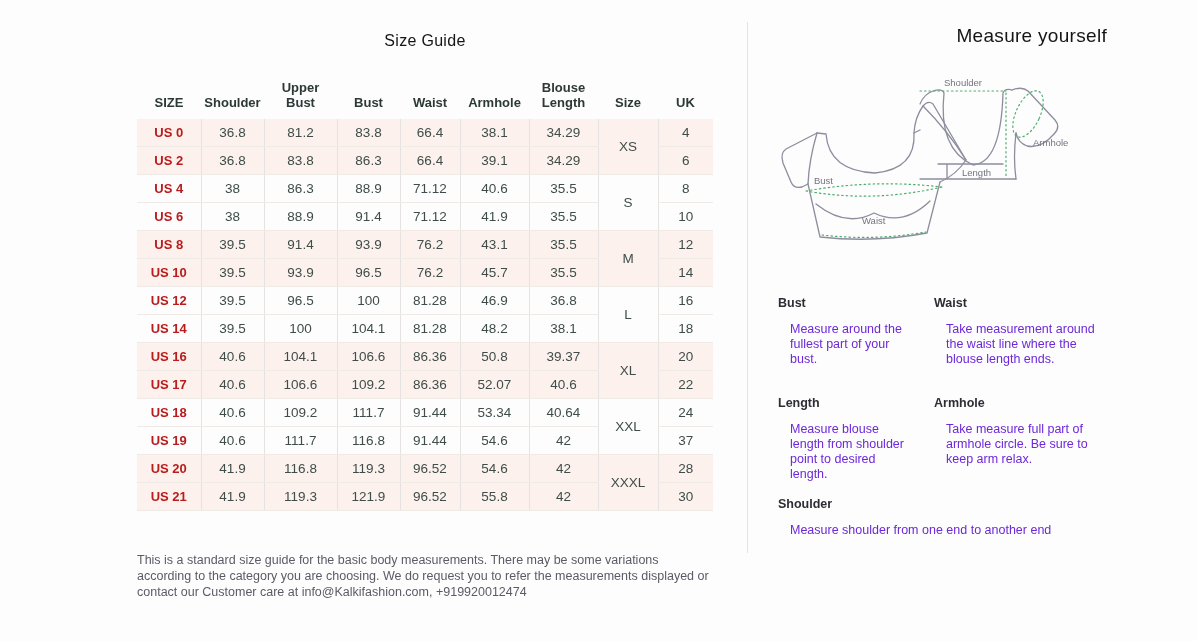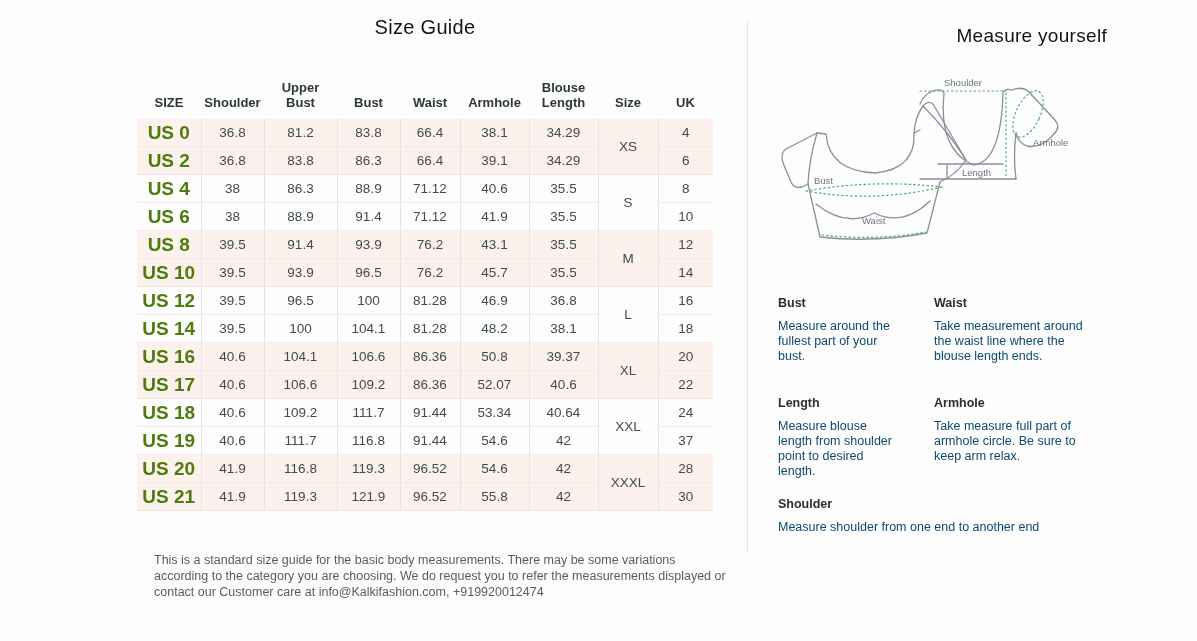--- a/index.html
+++ b/index.html
@@ -1,44 +1,44 @@
 <!DOCTYPE html>
 <html><head>
 <meta charset="utf-8">
 <style>
   html,body{margin:0;padding:0;background:#fdfdfd;}
   .page{position:relative;width:1197px;height:641px;background:#fdfdfd;overflow:hidden;
         font-family:"Liberation Sans", sans-serif;}
 
-  .left-title{position:absolute;left:137px;top:16px;width:576px;text-align:center;
-              font-size:20px;color:#151515;letter-spacing:.3px;}
+  .left-title{position:absolute;left:137px;top:32px;width:576px;text-align:center;
+              font-size:16px;color:#151515;letter-spacing:.3px;}
   .right-title{position:absolute;left:777px;top:25px;width:330px;text-align:right;
                font-size:19px;color:#151515;letter-spacing:.3px;}
 
   .table-wrap{position:absolute;left:137px;top:80px;}
   table.size-table{border-collapse:collapse;table-layout:fixed;width:576px;}
   .size-table th{font-weight:bold;font-size:13px;color:#2c3936;
                  vertical-align:bottom;padding:0 2px 9px;white-space:pre-line;line-height:15px;height:30px;}
   .size-table td{text-align:center;font-size:13.5px;color:#3f4d4a;height:27px;padding:0;
                  border-bottom:1px solid #efeae6;border-left:1px solid #e5e3e1;}
   .size-table td:first-child{border-left:none;}
   .size-table tr.shaded td{background:#fcf1ec;}
-  .size-table td.us{font-weight:bold;color:#4d7c0f;font-size:19px;}
-
-  .note{position:absolute;left:154px;top:539px;width:572px;font-size:12.5px;line-height:16px;
+  .size-table td.us{font-weight:bold;color:#b91c1c;font-size:13px;}
+
+  .note{position:absolute;left:137px;top:539px;width:572px;font-size:12.5px;line-height:16px;
         color:#5b5b66;}
 
   .divider{position:absolute;left:747px;top:22px;width:1px;height:531px;background:#e4e4e4;}
 
   .diagram{position:absolute;left:770px;top:76px;}
 
   .instructions{position:absolute;left:778px;top:296px;width:340px;display:grid;
                 grid-template-columns:156px 1fr;grid-template-rows:100px 101px auto;}
   .card h4{margin:0 0 9px;font-size:12.5px;font-weight:bold;color:#2d2d35;}
-  .card p{margin:0;font-size:12.5px;line-height:15px;color:#0c4a6e;}
+  .card p{margin:12px;font-size:12.5px;line-height:15px;color:#6d28d9;}
   .card.c1 p{max-width:126px;}
   .card.c2 p{max-width:154px;}
   .card.full{grid-column:1 / span 2;}
 
   svg .outline{fill:none;stroke:#8d8d9e;stroke-width:1.3;stroke-linecap:round;stroke-linejoin:round;}
   svg .dotted{fill:none;stroke:#4fae6f;stroke-width:1.2;stroke-dasharray:1.5 3;stroke-linecap:round;}
   svg text{fill:#73737f;font-size:9.5px;font-family:"Liberation Sans", sans-serif;}
 </style>
 </head>
 <body>

